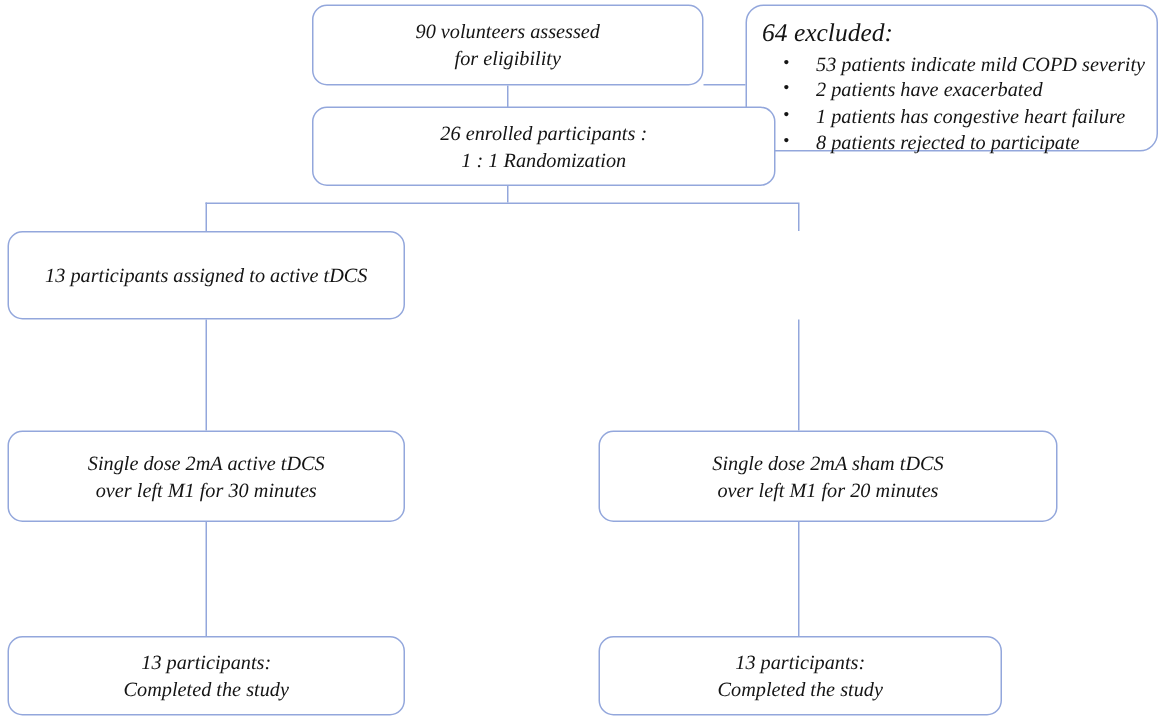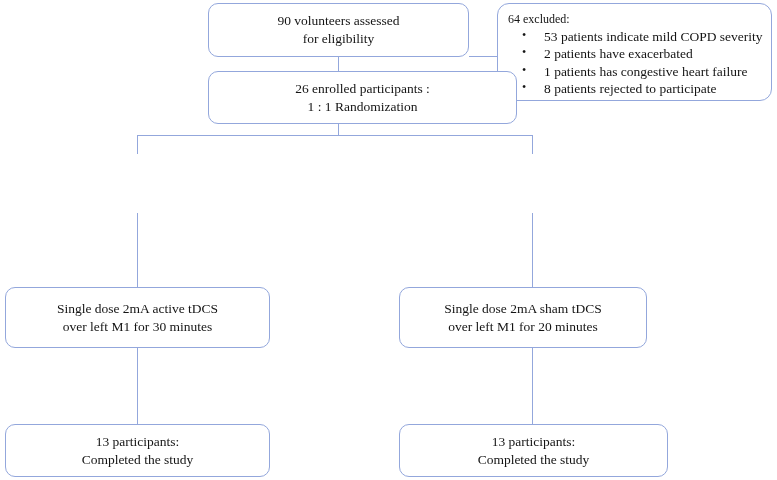--- a/index.html
+++ b/index.html
@@ -12,20 +12,21 @@
     height: 480px;
     font-family: "Liberation Serif", "DejaVu Serif", serif;
     color: #1a1a1a;
     overflow: hidden;
   }
   #canvas {
     position: relative;
     width: 777px;
     height: 480px;
     background: #ffffff;
+    font-style: italic;
   }
 
   
   .node {
     position: absolute;
     box-sizing: border-box;
     border: 1px solid #93a7dc;
     border-radius: 10px;
     background: #ffffff;
     display: flex;
@@ -45,21 +46,21 @@
 
   
   .node.listbox {
     display: block;
     text-align: left;
     padding: 8px 6px 6px 10px;
     border-radius: 12px;
   }
   .listbox .head {
     display: block;
-    font-size: 12px;
+    font-size: 17px;
     line-height: 1.22;
     margin: 0 0 1px 0;
   }
   .listbox ul {
     margin: 0;
     padding: 0;
     list-style: none;
   }
   .listbox li {
     display: block;
@@ -136,28 +137,31 @@
         <span>8 patients  rejected to participate</span>
       </li>
     </ul>
   </div>
 
   <div class="node" style="left:208px; top:71px; width:309px; height:53px;">
     <span class="txt">26 enrolled participants :
 1 : 1 Randomization</span>
   </div>
 
+  <div class="node" style="left:5px; top:154px; width:265px; height:59px;">
+    <span class="txt">13 participants assigned to active tDCS</span>
+  </div>
 
 
   <div class="node" style="left:5px; top:287px; width:265px; height:61px;">
     <span class="txt">Single dose 2mA active tDCS
 over left M1 for 30 minutes</span>
   </div>
 
-  <div class="node" style="left:399px; top:287px; width:248px; height:61px;">
+  <div class="node" style="left:399px; top:287px; width:306px; height:61px;">
     <span class="txt">Single dose 2mA sham tDCS
 over left M1 for 20 minutes</span>
   </div>
 
   <div class="node" style="left:5px; top:424px; width:265px; height:53px;">
     <span class="txt">13 participants:
 Completed the study</span>
   </div>
 
   <div class="node" style="left:399px; top:424px; width:269px; height:53px;">

